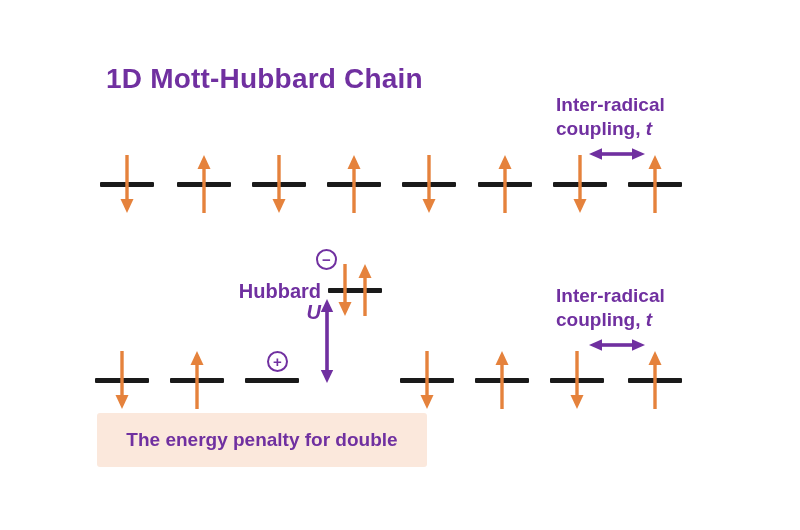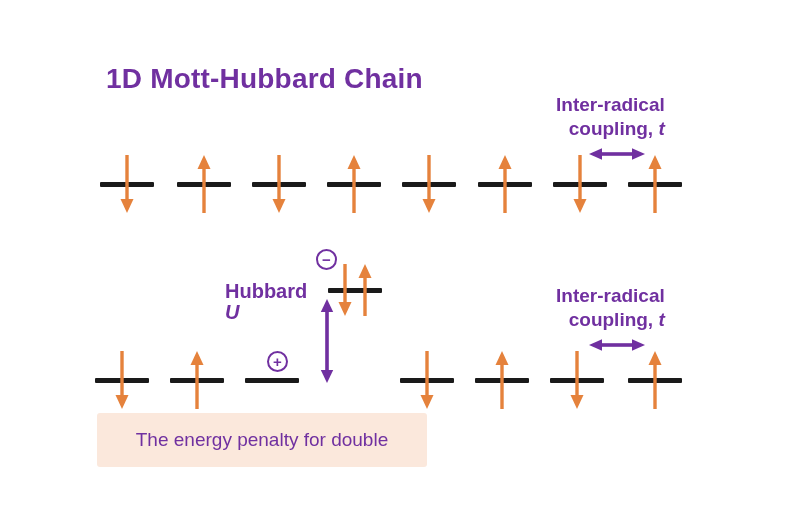--- a/index.html
+++ b/index.html
@@ -6,36 +6,36 @@
   .canvas{
     position:relative;width:772px;height:530px;background:var(--bg,#fff);
     overflow:hidden;font-family:"Liberation Sans",sans-serif;
   }
   .abs{position:absolute;}
   .page-title{
     left:106px;top:63px;font-size:28px;font-weight:bold;color:var(--purple);
     letter-spacing:.2px;white-space:nowrap;
   }
   .coupling-label{
-    font-size:19px;font-weight:bold;color:var(--purple);line-height:24px;white-space:nowrap;text-align:right;
+    font-size:19px;font-weight:bold;color:var(--purple);line-height:24px;white-space:nowrap;
   }
   .coupling-label.top{left:556px;top:93px;}
   .coupling-label.bottom{left:556px;top:284px;}
   .coupling-arrow{width:58px;height:14px;}
   .coupling-arrow.top{left:588px;top:147px;}
   .coupling-arrow.bottom{left:588px;top:338px;}
   .hubbard-label{
-    left:225px;top:281px;width:96px;text-align:left;font-size:20px;font-weight:bold;
+    left:225px;top:281px;width:96px;text-align:right;font-size:20px;font-weight:bold;
     color:var(--purple);line-height:21px;
   }
   .hubbard-arrow{left:319px;top:298px;width:16px;height:86px;}
   .note-box{
     left:97px;top:413px;width:330px;height:54px;background:var(--note-bg);
     border-radius:3px;display:flex;flex-direction:column;justify-content:center;
-    text-align:center;font-size:19px;font-weight:normal;color:var(--purple);line-height:22px;
+    text-align:center;font-size:19px;font-weight:bold;color:var(--purple);line-height:22px;
   }
   .site-bar{position:absolute;width:54px;height:5px;background:var(--bar);border-radius:1px;}
   .spin-arrow{position:absolute;}
   .charge-badge{
     position:absolute;width:17px;height:17px;border:2.5px solid var(--purple);
     border-radius:50%;color:var(--purple);font-size:15px;font-weight:bold;
     display:flex;align-items:center;justify-content:center;line-height:15px;
     box-sizing:content-box;
   }
   .purple-fill{fill:var(--purple);}

